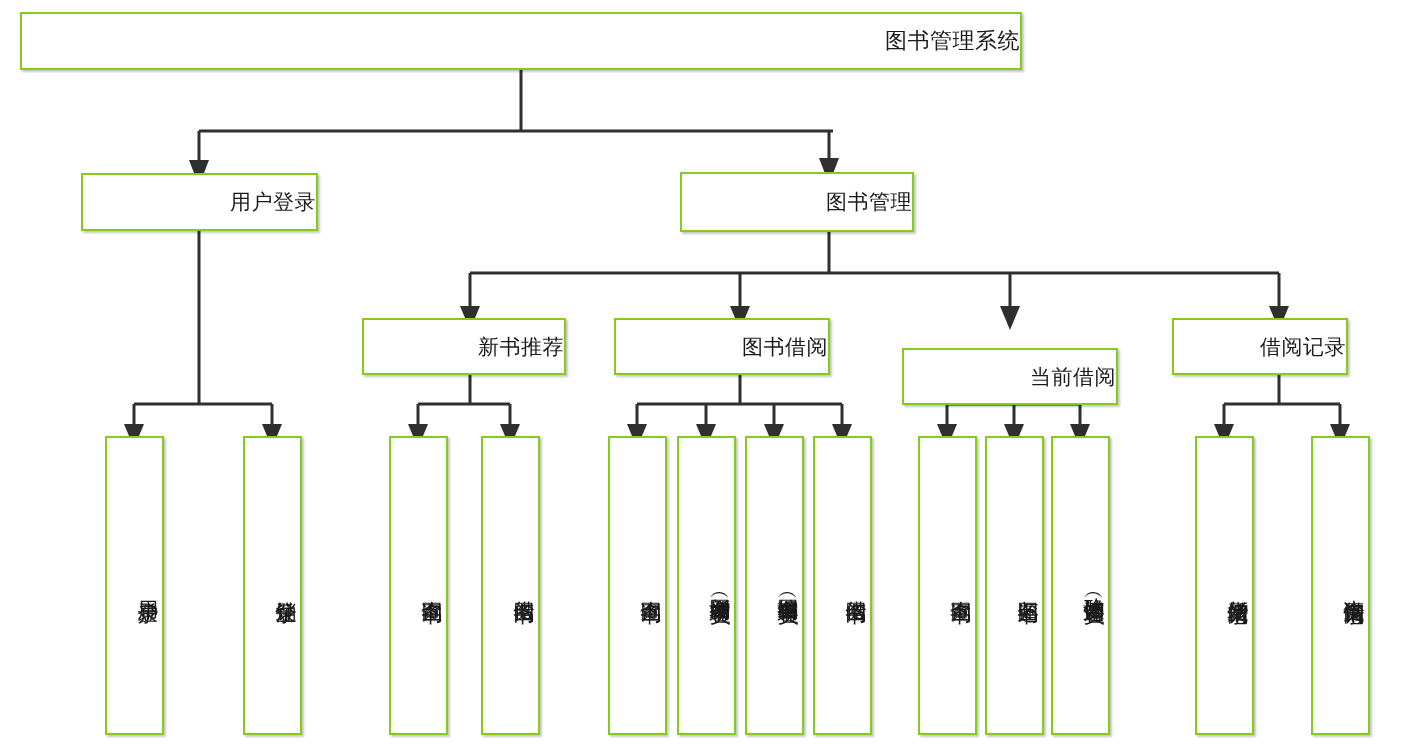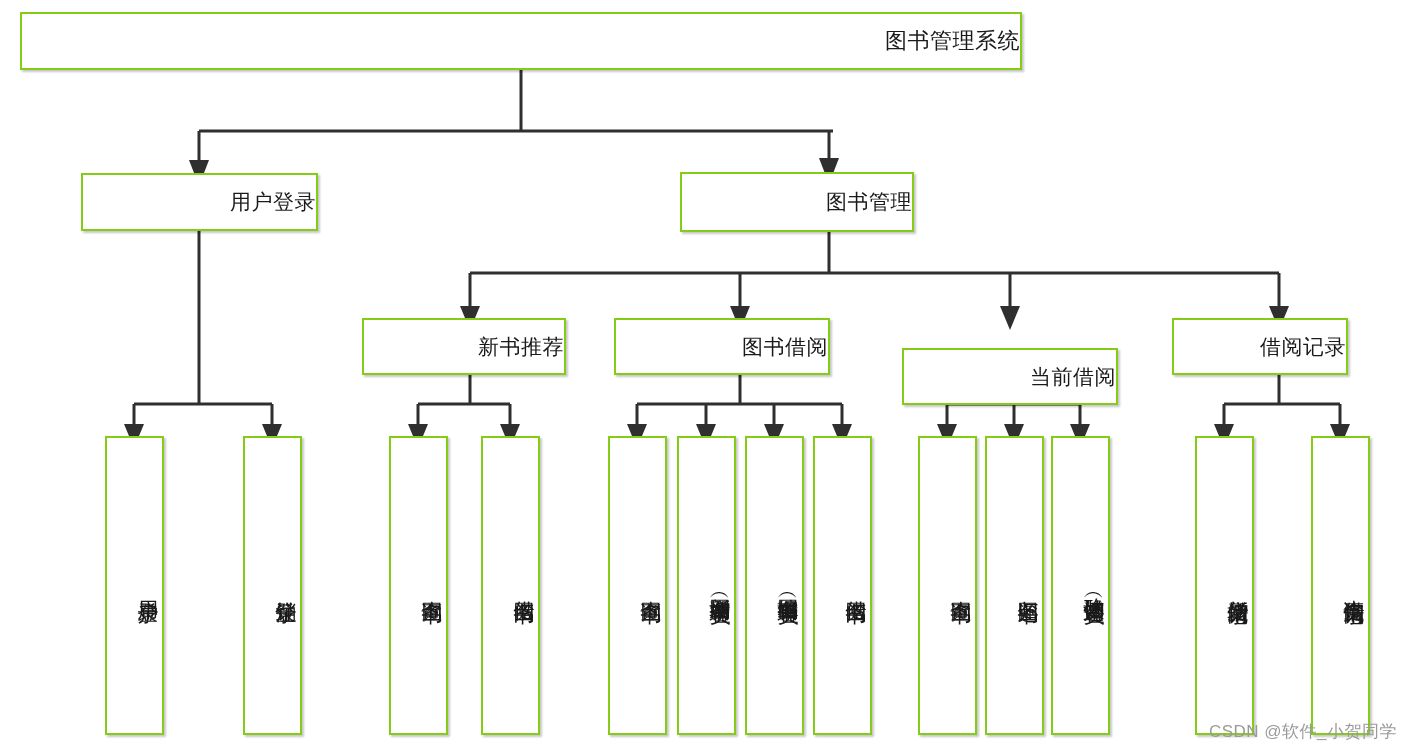--- a/index.html
+++ b/index.html
@@ -199,15 +199,14 @@
     <span class="label">确认归还（管理员）</span>
   </div>
 
   <div class="node leaf" style="left:1195px; top:436px; width:59px; height:299px;">
     <span class="label">新增借阅记录</span>
   </div>
   <div class="node leaf" style="left:1311px; top:436px; width:59px; height:299px;">
     <span class="label">查询借阅记录</span>
   </div>
 
-  <div id="watermark">CSDN @软件_小贺同学</div>
 
 </div>
 
 </body></html>

